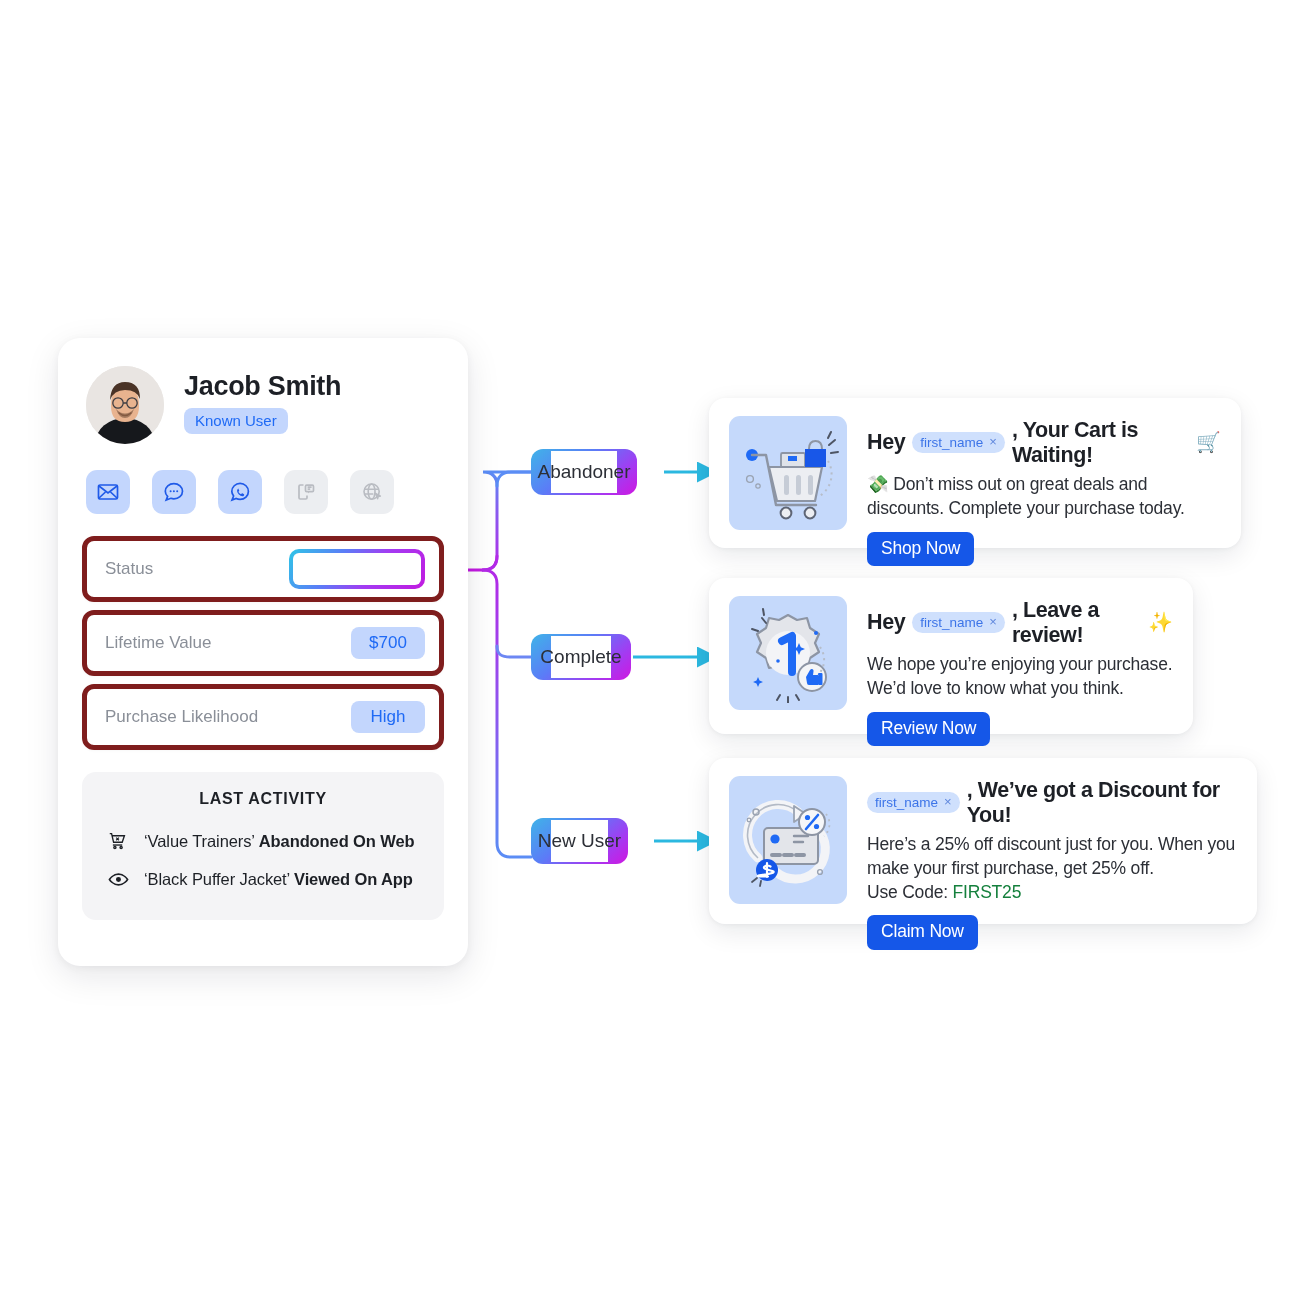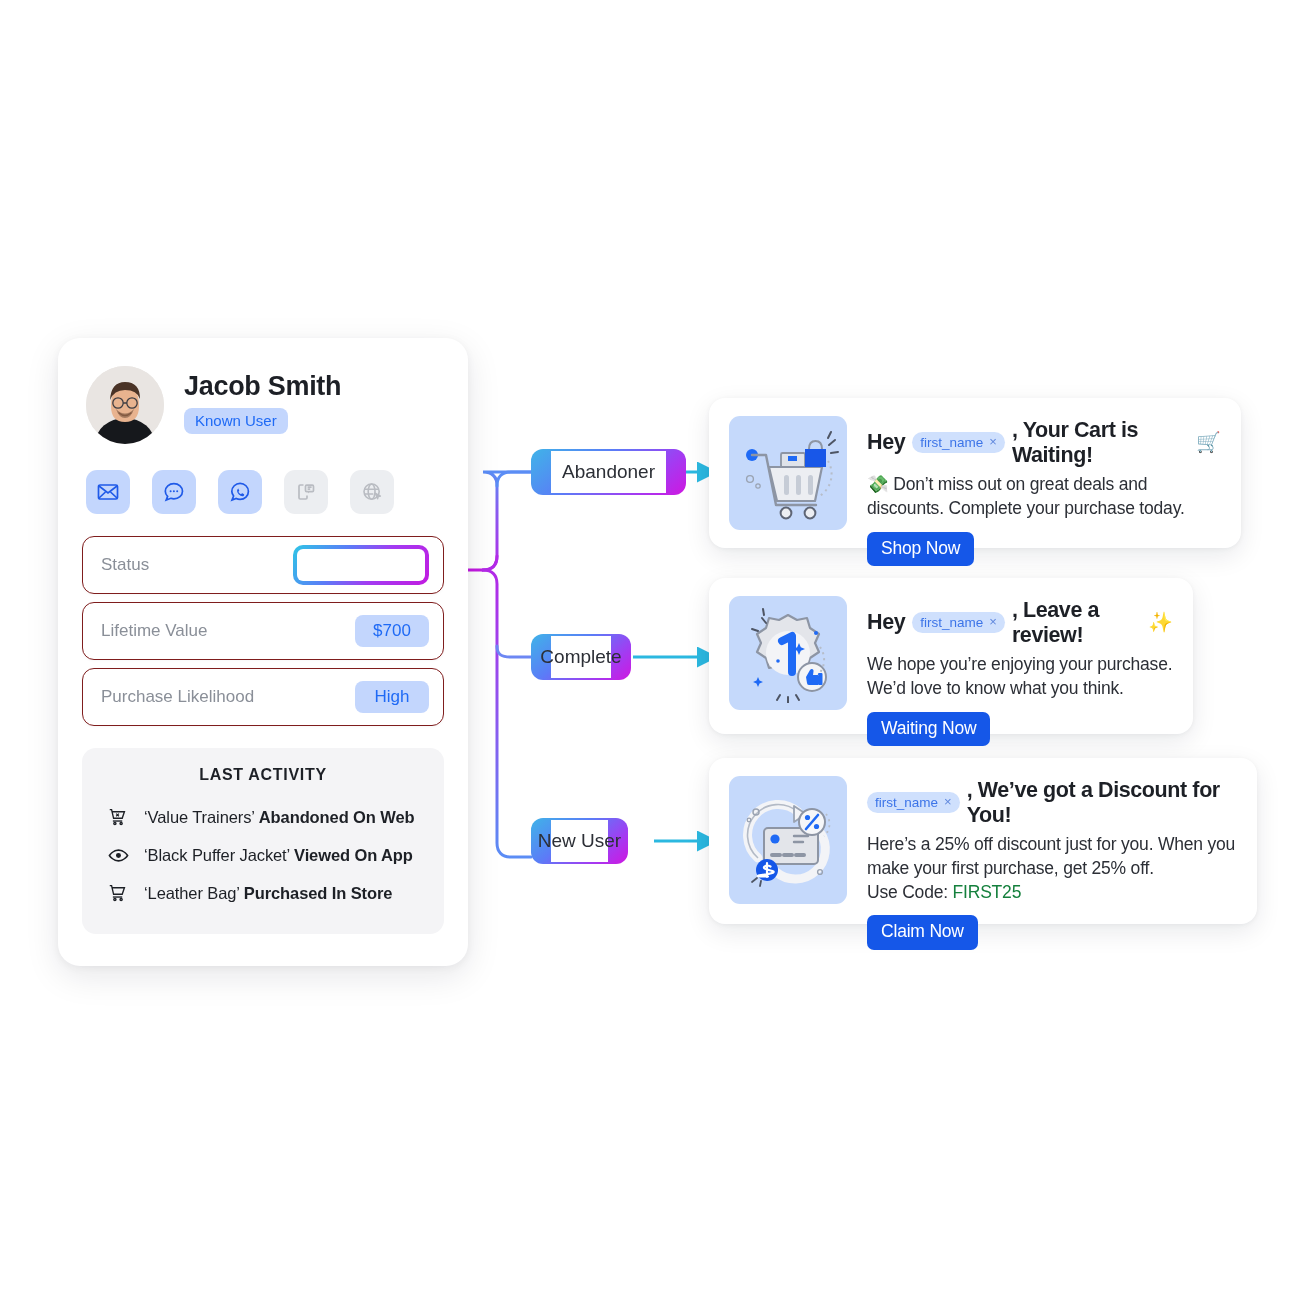--- a/index.html
+++ b/index.html
@@ -40,21 +40,21 @@
   .chan{
     width:44px;height:44px;border-radius:11px;display:flex;align-items:center;justify-content:center;
   }
   .chan.active{background:#c3d6fd;}
   .chan.muted{background:#eceef1;}
   .chan svg{display:block;}
 
   
   .rows{padding:22px 24px 0 24px;display:flex;flex-direction:column;gap:8px;}
   .row{
-    height:56px;border:1px solid #7f1d1d;border-radius:12px;background:#fff;
+    height:56px;border:5px solid #7f1d1d;border-radius:12px;background:#fff;
     display:flex;align-items:center;justify-content:space-between;padding:0 14px 0 18px;
     box-shadow:0 1px 3px rgba(16,24,40,.03);
   }
   .row-label{font-size:17px;color:#8a8f98;}
   .row-val{
     background:#c3d6fd;color:#1f6af5;font-size:17px;border-radius:8px;
     padding:6px 14px;min-width:46px;text-align:center;
   }
   .status-row{position:relative;}
   .status-input{
@@ -83,21 +83,21 @@
   .pill{
     position:absolute;height:46px;border-radius:12px;background:#fff;
     display:flex;align-items:center;justify-content:center;padding:0 18px;
     font-size:19px;color:#2c2f36;
     border:2px solid transparent;
     background-image:linear-gradient(#fff,#fff),linear-gradient(140deg,#3fb4e8 0%,#5b7cf7 40%,#a33bf2 75%,#cf17e0 100%);
     background-origin:border-box;background-clip:content-box,border-box;
     box-sizing:border-box;
     white-space:nowrap;
   }
-  #pill-0{left:531px;top:449px;width:155px;}
+  #pill-0{left:531px;top:449px;width:106px;}
   #pill-1{left:531px;top:634px;width:100px;}
   #pill-2{left:531px;top:818px;width:97px;}
 
   
   .msg-card{
     position:absolute;background:#fff;border-radius:16px;
     box-shadow:0 8px 26px rgba(15,23,42,.09), 0 1px 5px rgba(15,23,42,.05);
     display:flex;gap:20px;padding:18px 20px;
     box-sizing:border-box;
   }
@@ -279,34 +279,20 @@
             <path d="M2.5 12s3.6-5.6 9.5-5.6S21.5 12 21.5 12s-3.6 5.6-9.5 5.6S2.5 12 2.5 12z"></path>
             <circle cx="12" cy="12" r="2.6" fill="#1d2026" stroke="none"></circle>
           </svg>
         </span>
         <span class="act-text">
           <span>‘Black Puffer Jacket’</span>
           <b>Viewed On App</b>
         </span>
       </div>
 
-      <div class="act-item">
-        <span class="act-icon">
-          <svg width="22" height="22" viewBox="0 0 24 24" fill="none" stroke="#1d2026" stroke-width="1.5">
-            <path d="M3 4h2l2.2 9.4h9.4L19 6.3H6"></path>
-            <path d="M6.4 16.4h10.2"></path>
-            <circle cx="8.6" cy="19" r="1.2"></circle>
-              <circle cx="15.4" cy="19" r="1.2"></circle>
-          </svg>
-        </span>
-        <span class="act-text">
-          <span>‘Leather Bag’</span>
-          <b>Purchased In Store</b>
-        </span>
-      </div>
     </div>
   </div>
 
   <div class="pill" id="pill-0">Abandoner</div>
   <div class="pill" id="pill-1">Complete</div>
   <div class="pill" id="pill-2">New User</div>
 
   <div class="msg-card" id="card-0">
     <div class="thumb">
       <svg width="104" height="100" viewBox="0 0 104 100">
@@ -365,21 +351,21 @@
       <div class="msg-title">
         <span>Hey</span>
         <span class="token">
           <span>first_name</span>
           <span class="tx">×</span>
         </span>
         <span>, Leave a review!</span>
         <span class="emoji">✨</span>
       </div>
       <div class="msg-text">We hope you’re enjoying your purchase. We’d love to know what you think.</div>
-      <button class="cta">Waiting Now</button>
+      <button class="cta">Review Now</button>
     </div>
   </div>
 
   <div class="msg-card" id="card-2">
     <div class="thumb">
       <svg width="104" height="108" viewBox="0 0 104 108">
         <path d="M22 72 A30 30 0 0 1 62 26" fill="none" stroke="#f3f4f7" stroke-width="9" stroke-linecap="round"></path>
         <path d="M22 72 A30 30 0 0 1 62 26" fill="none" stroke="#b3bac6" stroke-width="1.6" fill-opacity="0"></path>
         <path d="M84 46 A30 30 0 0 1 40 86" fill="none" stroke="#f3f4f7" stroke-width="9" stroke-linecap="round"></path>
         <path d="M58 20 l12 8 -12 8z" fill="#f3f4f7" stroke="#9aa3b2" stroke-width="1.8" stroke-linejoin="round"></path>

